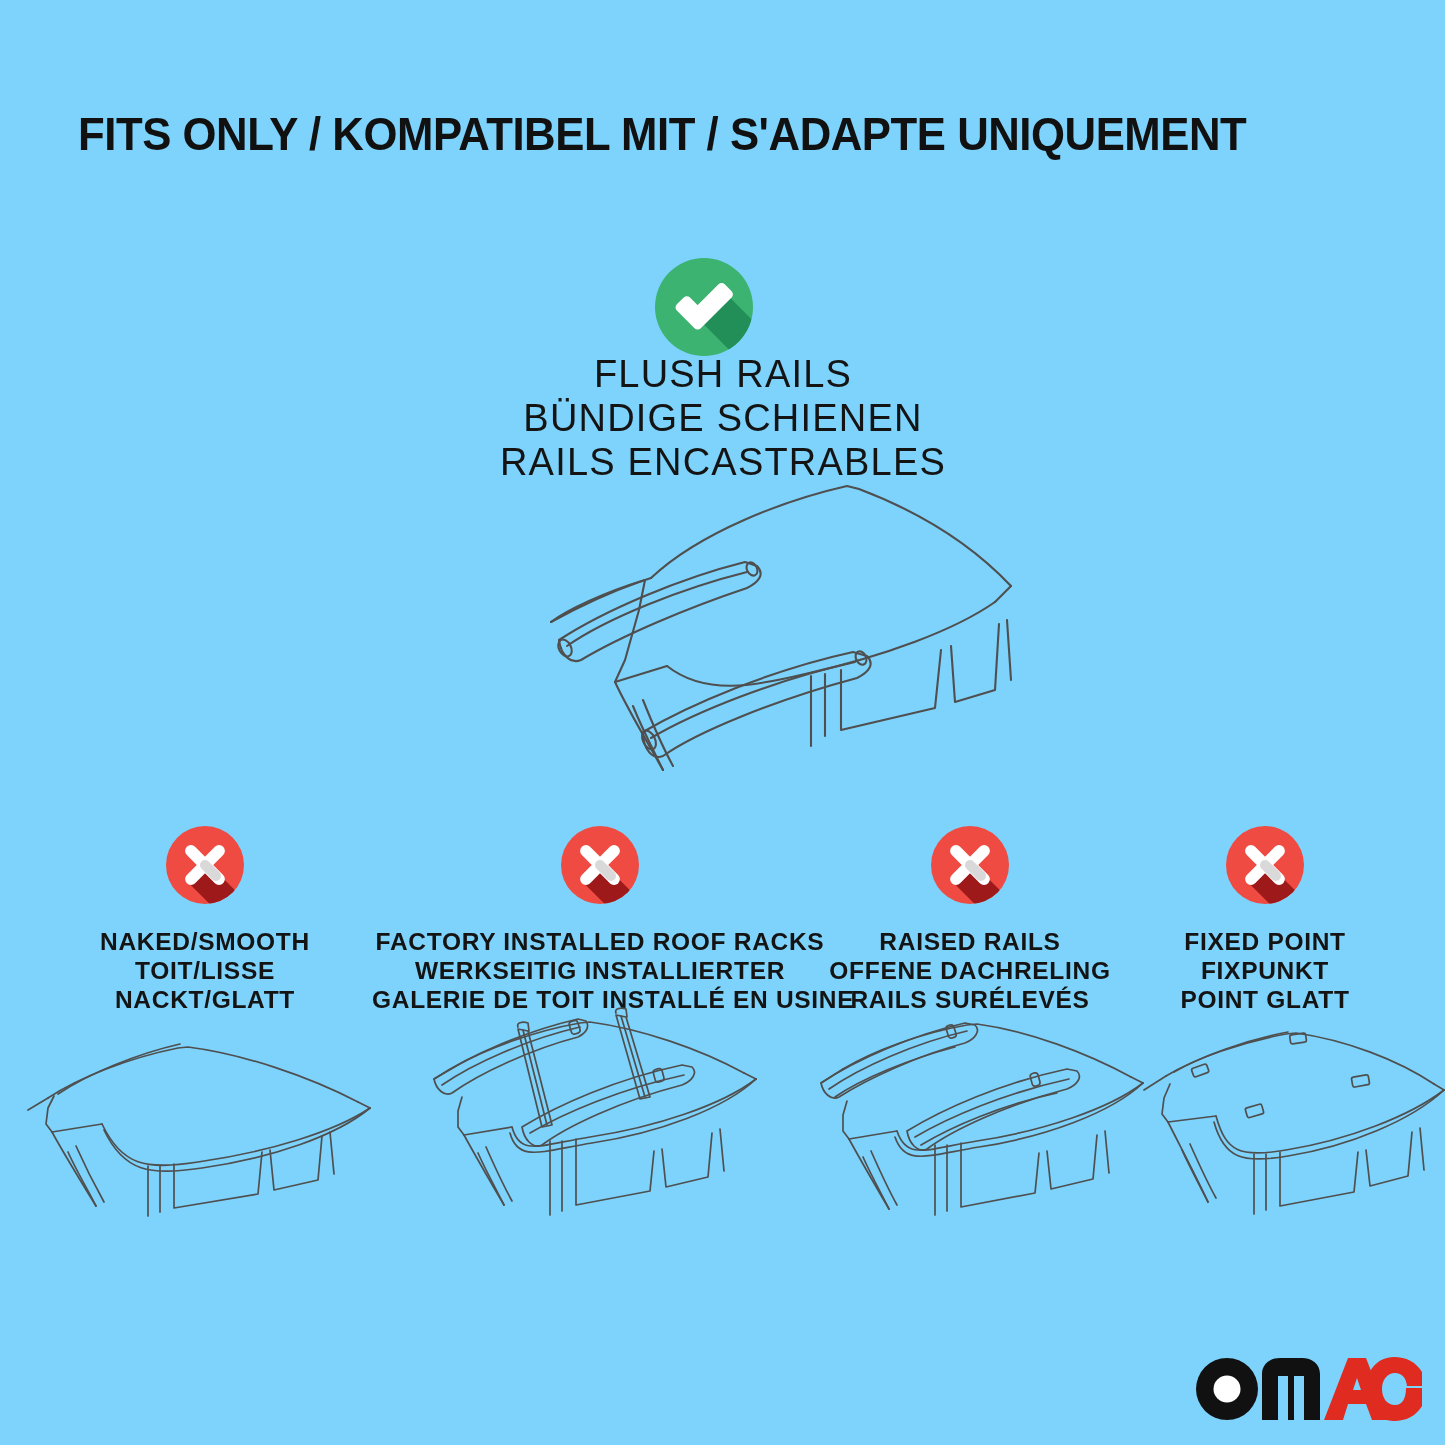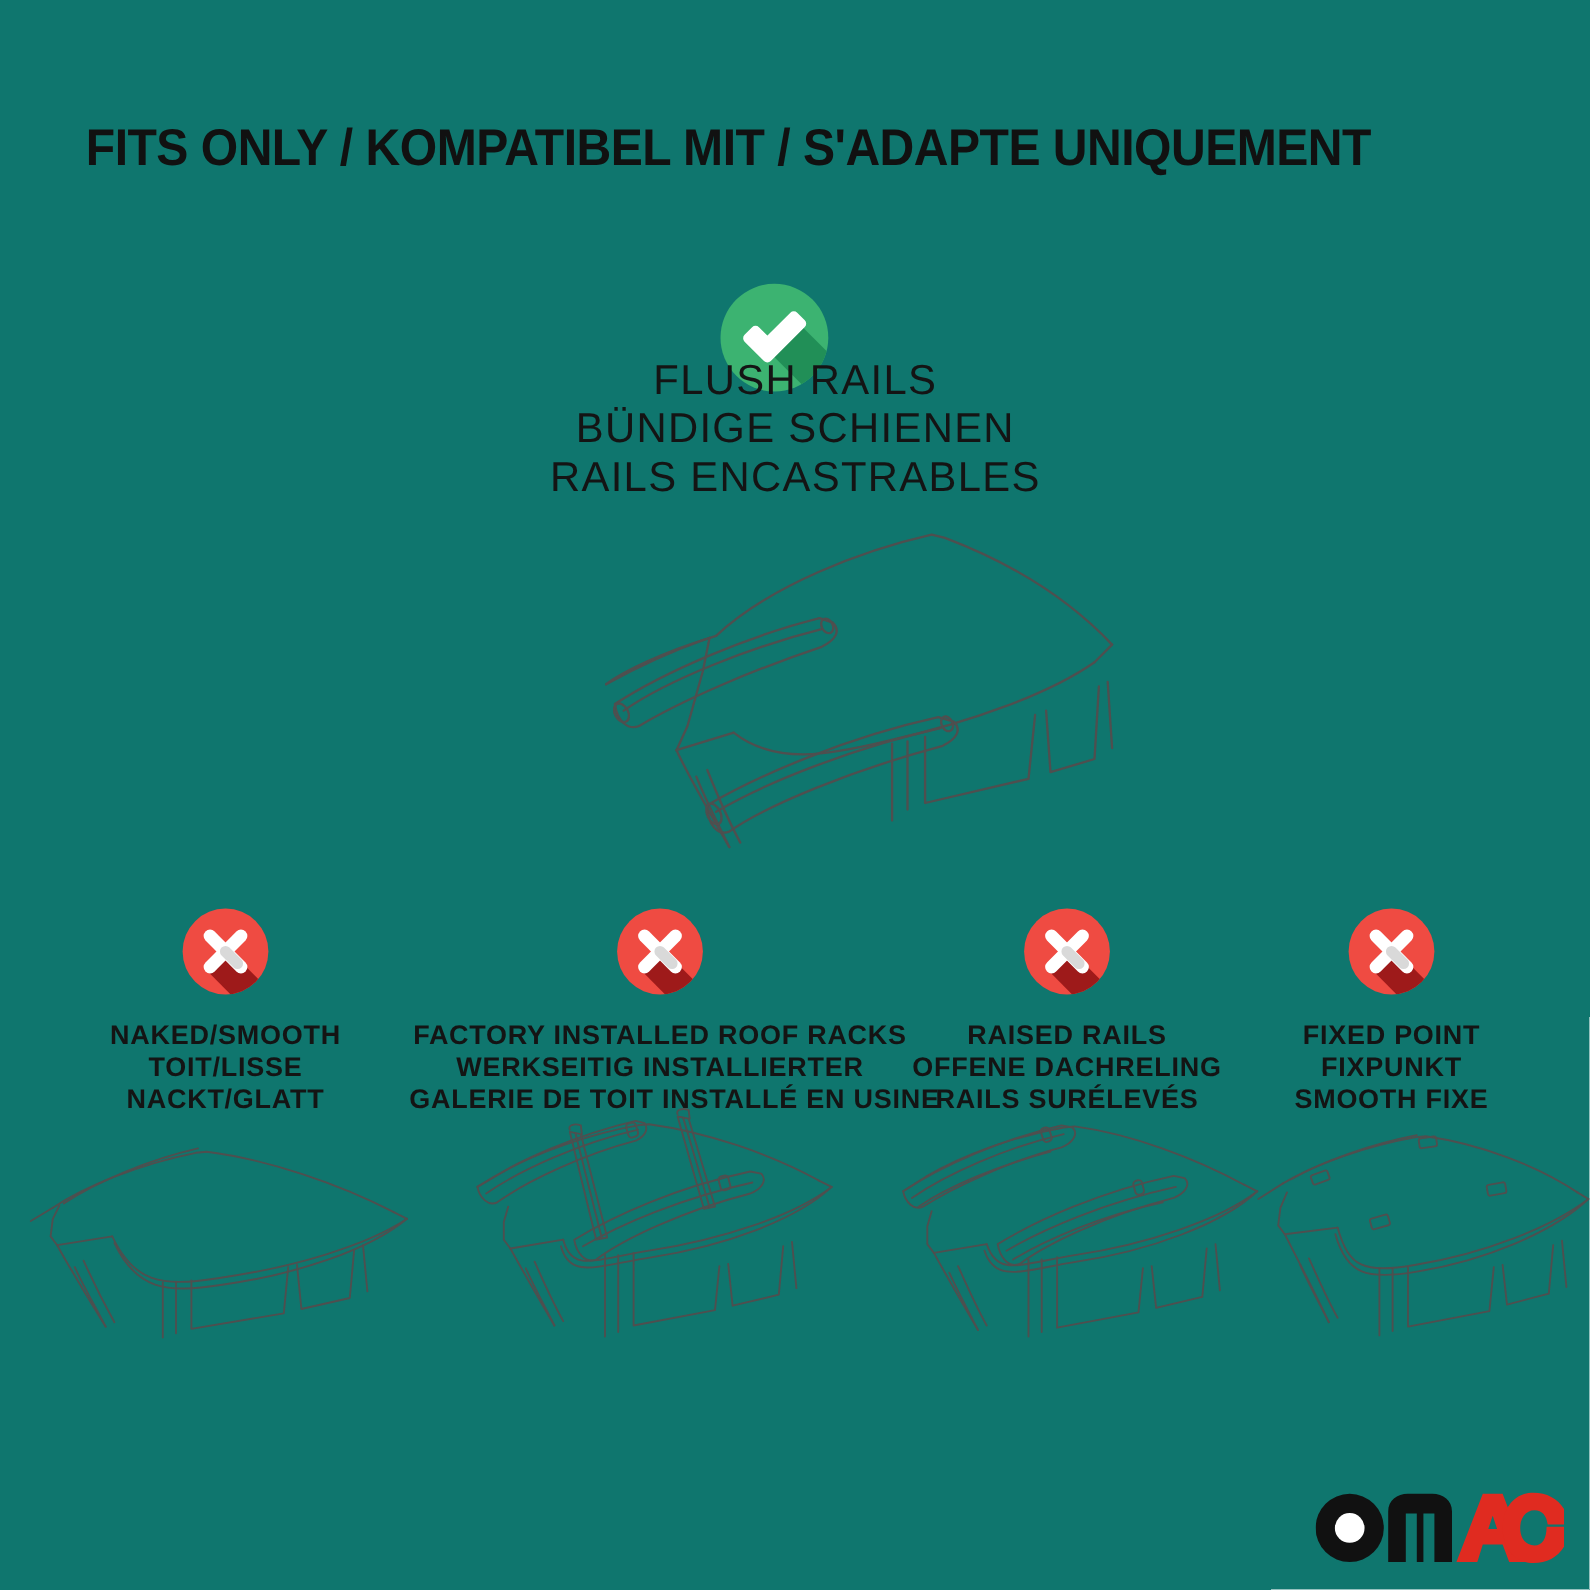--- a/index.html
+++ b/index.html
@@ -3,40 +3,40 @@
 <meta charset="utf-8">
 <style>
   html,body{margin:0;padding:0;background:#ffffff;}
   body{
     width:1445px;height:1445px;
     font-family:"Liberation Sans","DejaVu Sans",sans-serif;
     color:#111111;
     overflow:hidden;
     position:relative;
   }
-  #stage{position:relative;width:1445px;height:1445px;background:#0f766e;}
+  #stage{position:relative;width:1445px;height:1445px;background:#7dd3fc;}
 
   
   .title{
     position:absolute;left:78px;top:108px;width:1300px;
     font-size:47px;line-height:52px;
     font-weight:700;letter-spacing:-0.5px;
     color:#111111;
     white-space:nowrap;
     transform:scaleX(0.93);transform-origin:left center;
   }
 
   
   .badge{position:absolute;border-radius:50%;overflow:hidden;}
   .badge svg{position:absolute;inset:0;width:100%;height:100%;}
 
   
   .hero-badge{left:655px;top:258px;width:98px;height:98px;background:#3CB371;}
   .hero-text{
-    position:absolute;left:223px;top:324px;width:1000px;
+    position:absolute;left:223px;top:352px;width:1000px;
     text-align:center;color:#141414;
     font-size:38px;line-height:44px;font-weight:400;letter-spacing:1.2px;
   }
   .hero-art{position:absolute;left:455px;top:470px;width:570px;height:320px;}
 
   
   .col{position:absolute;top:826px;}
   .col .cbadge{position:absolute;top:0;width:78px;height:78px;background:#EF4B42;}
   .col .clabel{
     position:absolute;top:101px;width:100%;
@@ -284,21 +284,21 @@
         <g stroke="#ffffff" stroke-width="15" stroke-linecap="round">
           <line x1="32" y1="32" x2="68" y2="68"></line>
           <line x1="68" y1="32" x2="32" y2="68"></line>
         </g>
         <line x1="50" y1="50" x2="64" y2="64" stroke="#d9d9d9" stroke-width="13" stroke-linecap="round"></line>
       </svg>
     </div>
     <div class="clabel">
       <span class="line">FIXED POINT</span>
       <span class="line">FIXPUNKT</span>
-      <span class="line">SMOOTH FIXE</span>
+      <span class="line">POINT GLATT</span>
     </div>
   </div>
 
   <div class="cart-wrap" id="art3">
     <svg viewBox="0 0 320 198" width="320" height="198" aria-hidden="true">
       <g fill="none" stroke="#4f4f4f" stroke-width="1.7" stroke-linejoin="round" stroke-linecap="round">
         <path d="M36 54 C66 36 112 20 156 12 L166 11 C216 18 268 38 304 62"></path>
         <path d="M36 54 L14 68"></path>
         <path d="M304 62 L314 68"></path>
         <path d="M44 50 C72 34 116 18 158 10"></path>

